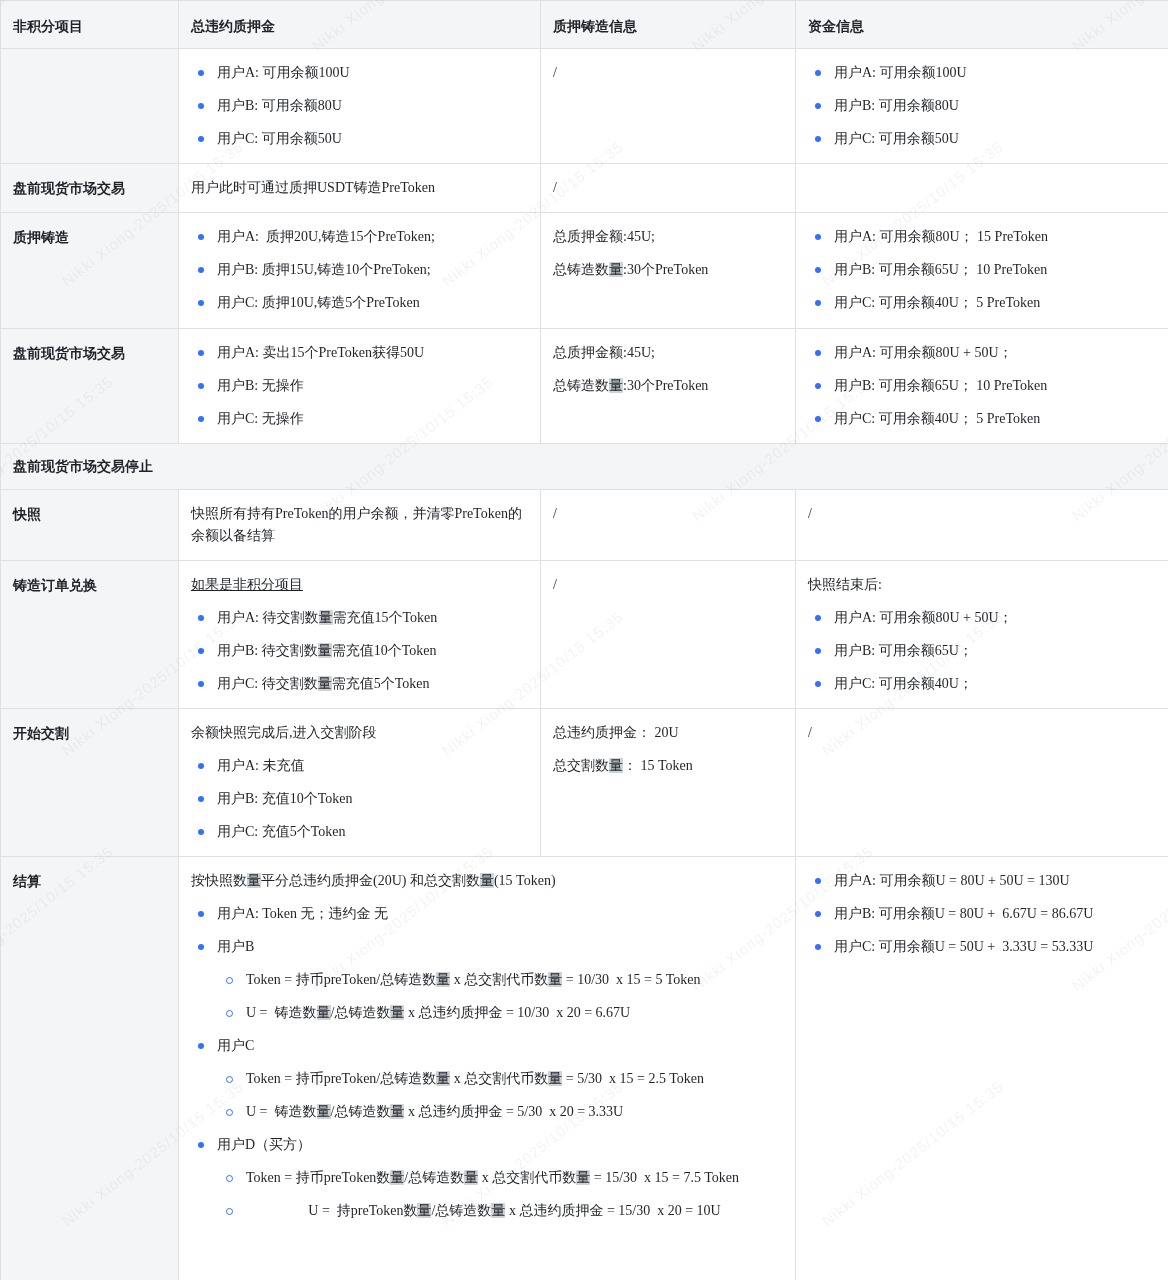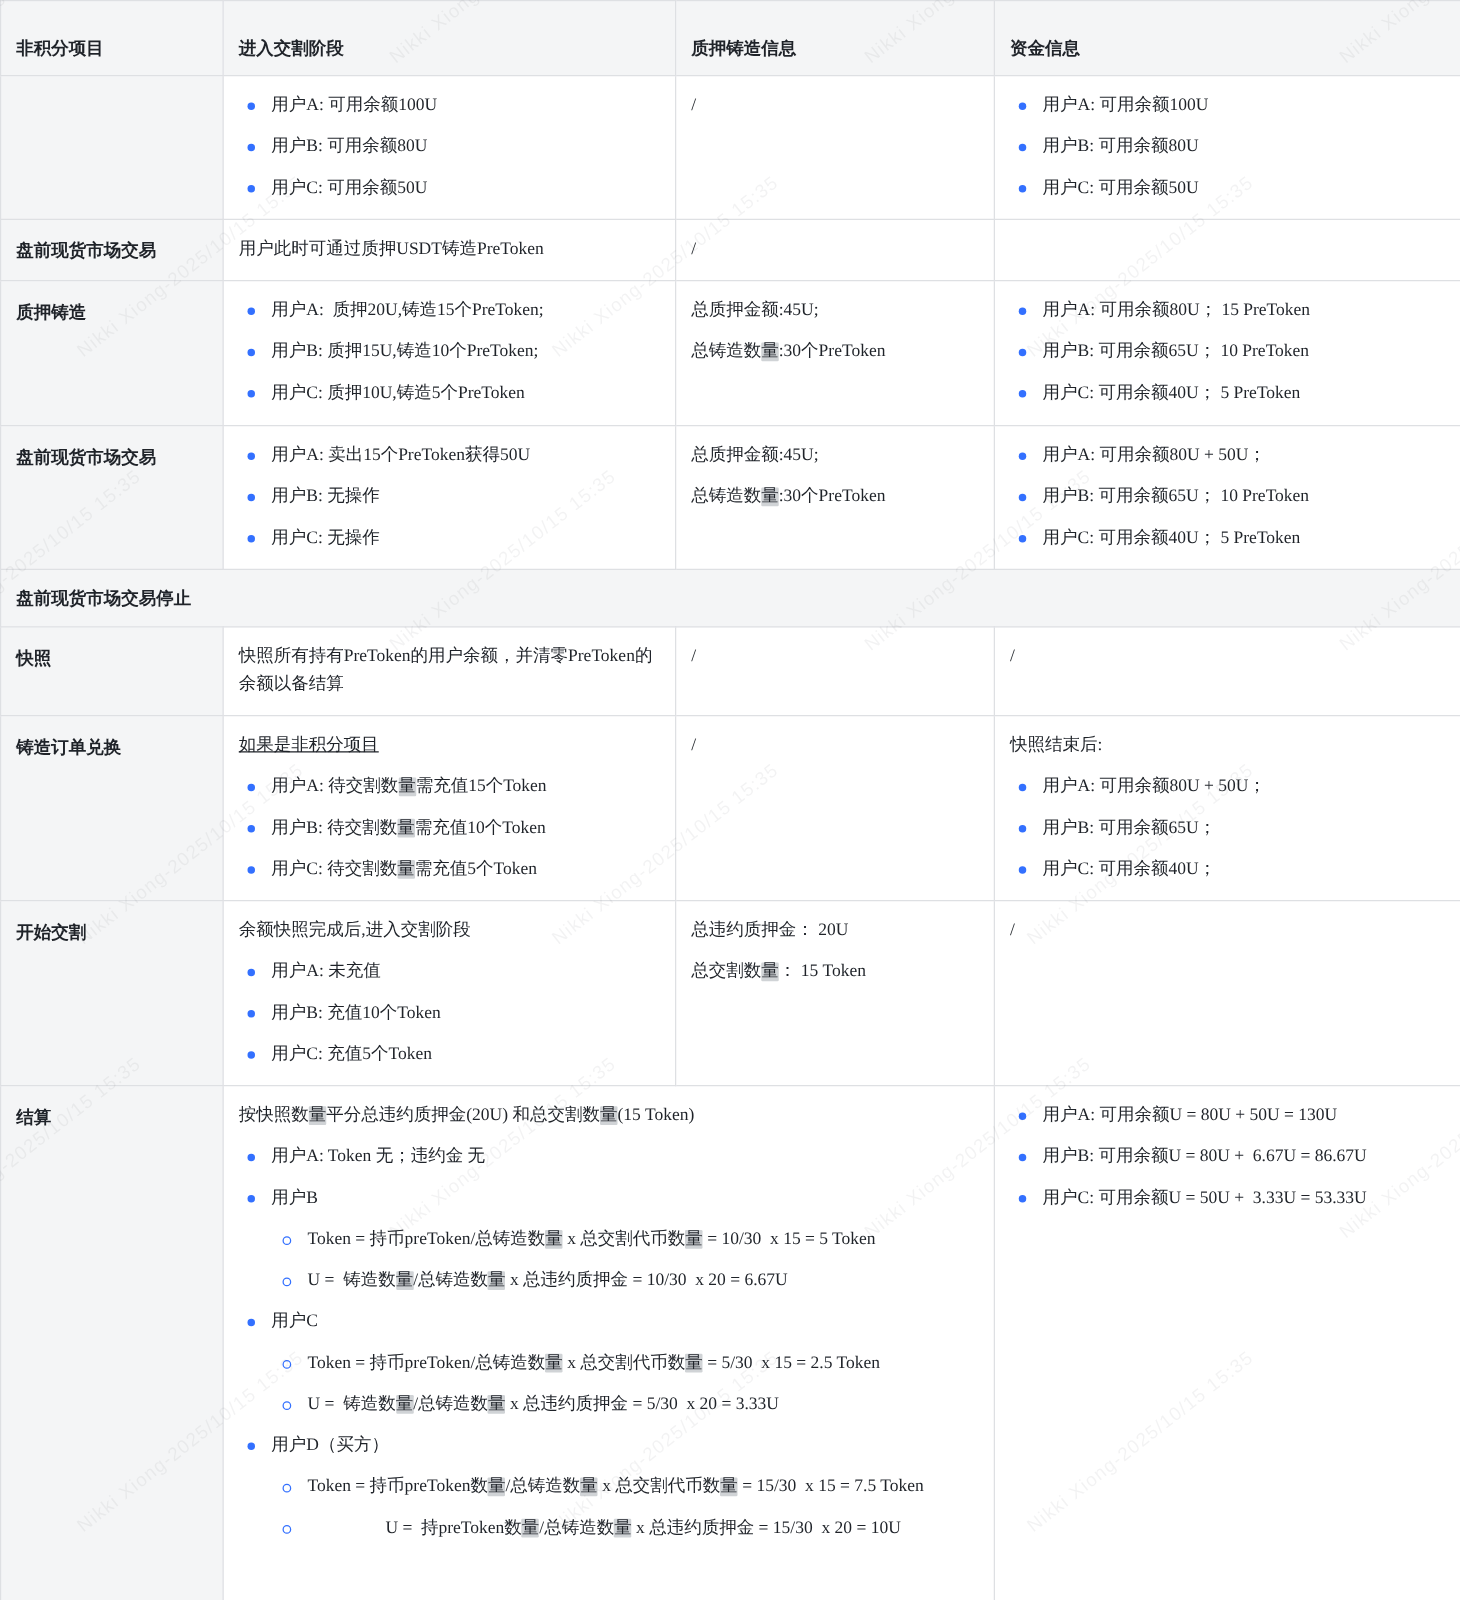--- a/index.html
+++ b/index.html
@@ -21,21 +21,21 @@
     vertical-align:top;
     padding:13px 12px;
     font-size:14px;
     line-height:22px;
     word-break:break-word;
   }
   th{
     background:#f4f5f6;
     text-align:left;
     font-weight:bold;
-    padding-top:26px;
+    padding-top:14px;
     padding-bottom:11px;
   }
   .label-cell{background:#f4f5f6;font-weight:bold;}
   .content-cell{background:#fff;font-family:Liberation Serif, serif;}
   .full-row{font-weight:bold;padding-top:11px;padding-bottom:12px;margin-top:44px;}
   .para{margin:0 0 11px 0;white-space:pre-wrap;}
   .para:last-child{margin-bottom:0;}
   .underline{text-decoration:underline;}
   .li{position:relative;padding-left:26px;margin:0 0 11px 0;white-space:pre-wrap;}
   .li:last-child{margin-bottom:0;}
@@ -71,21 +71,21 @@
   <table class="doc-table">
     <colgroup>
       <col style="width:178px">
       <col style="width:362px">
       <col style="width:255px">
       <col style="width:373px">
     </colgroup>
     <thead>
       <tr>
         <th>非积分项目</th>
-        <th>进入交割阶段</th>
+        <th>总违约质押金</th>
         <th>质押铸造信息</th>
         <th>资金信息</th>
       </tr>
     </thead>
     <tbody>
         <tr style="height: 114px;">
           <td class="label-cell"></td>
           <td class="content-cell">
             <div class="li"><span class="dot"></span>用户A: 可用余额100U</div>
             <div class="li"><span class="dot"></span>用户B: 可用余额80U</div>

